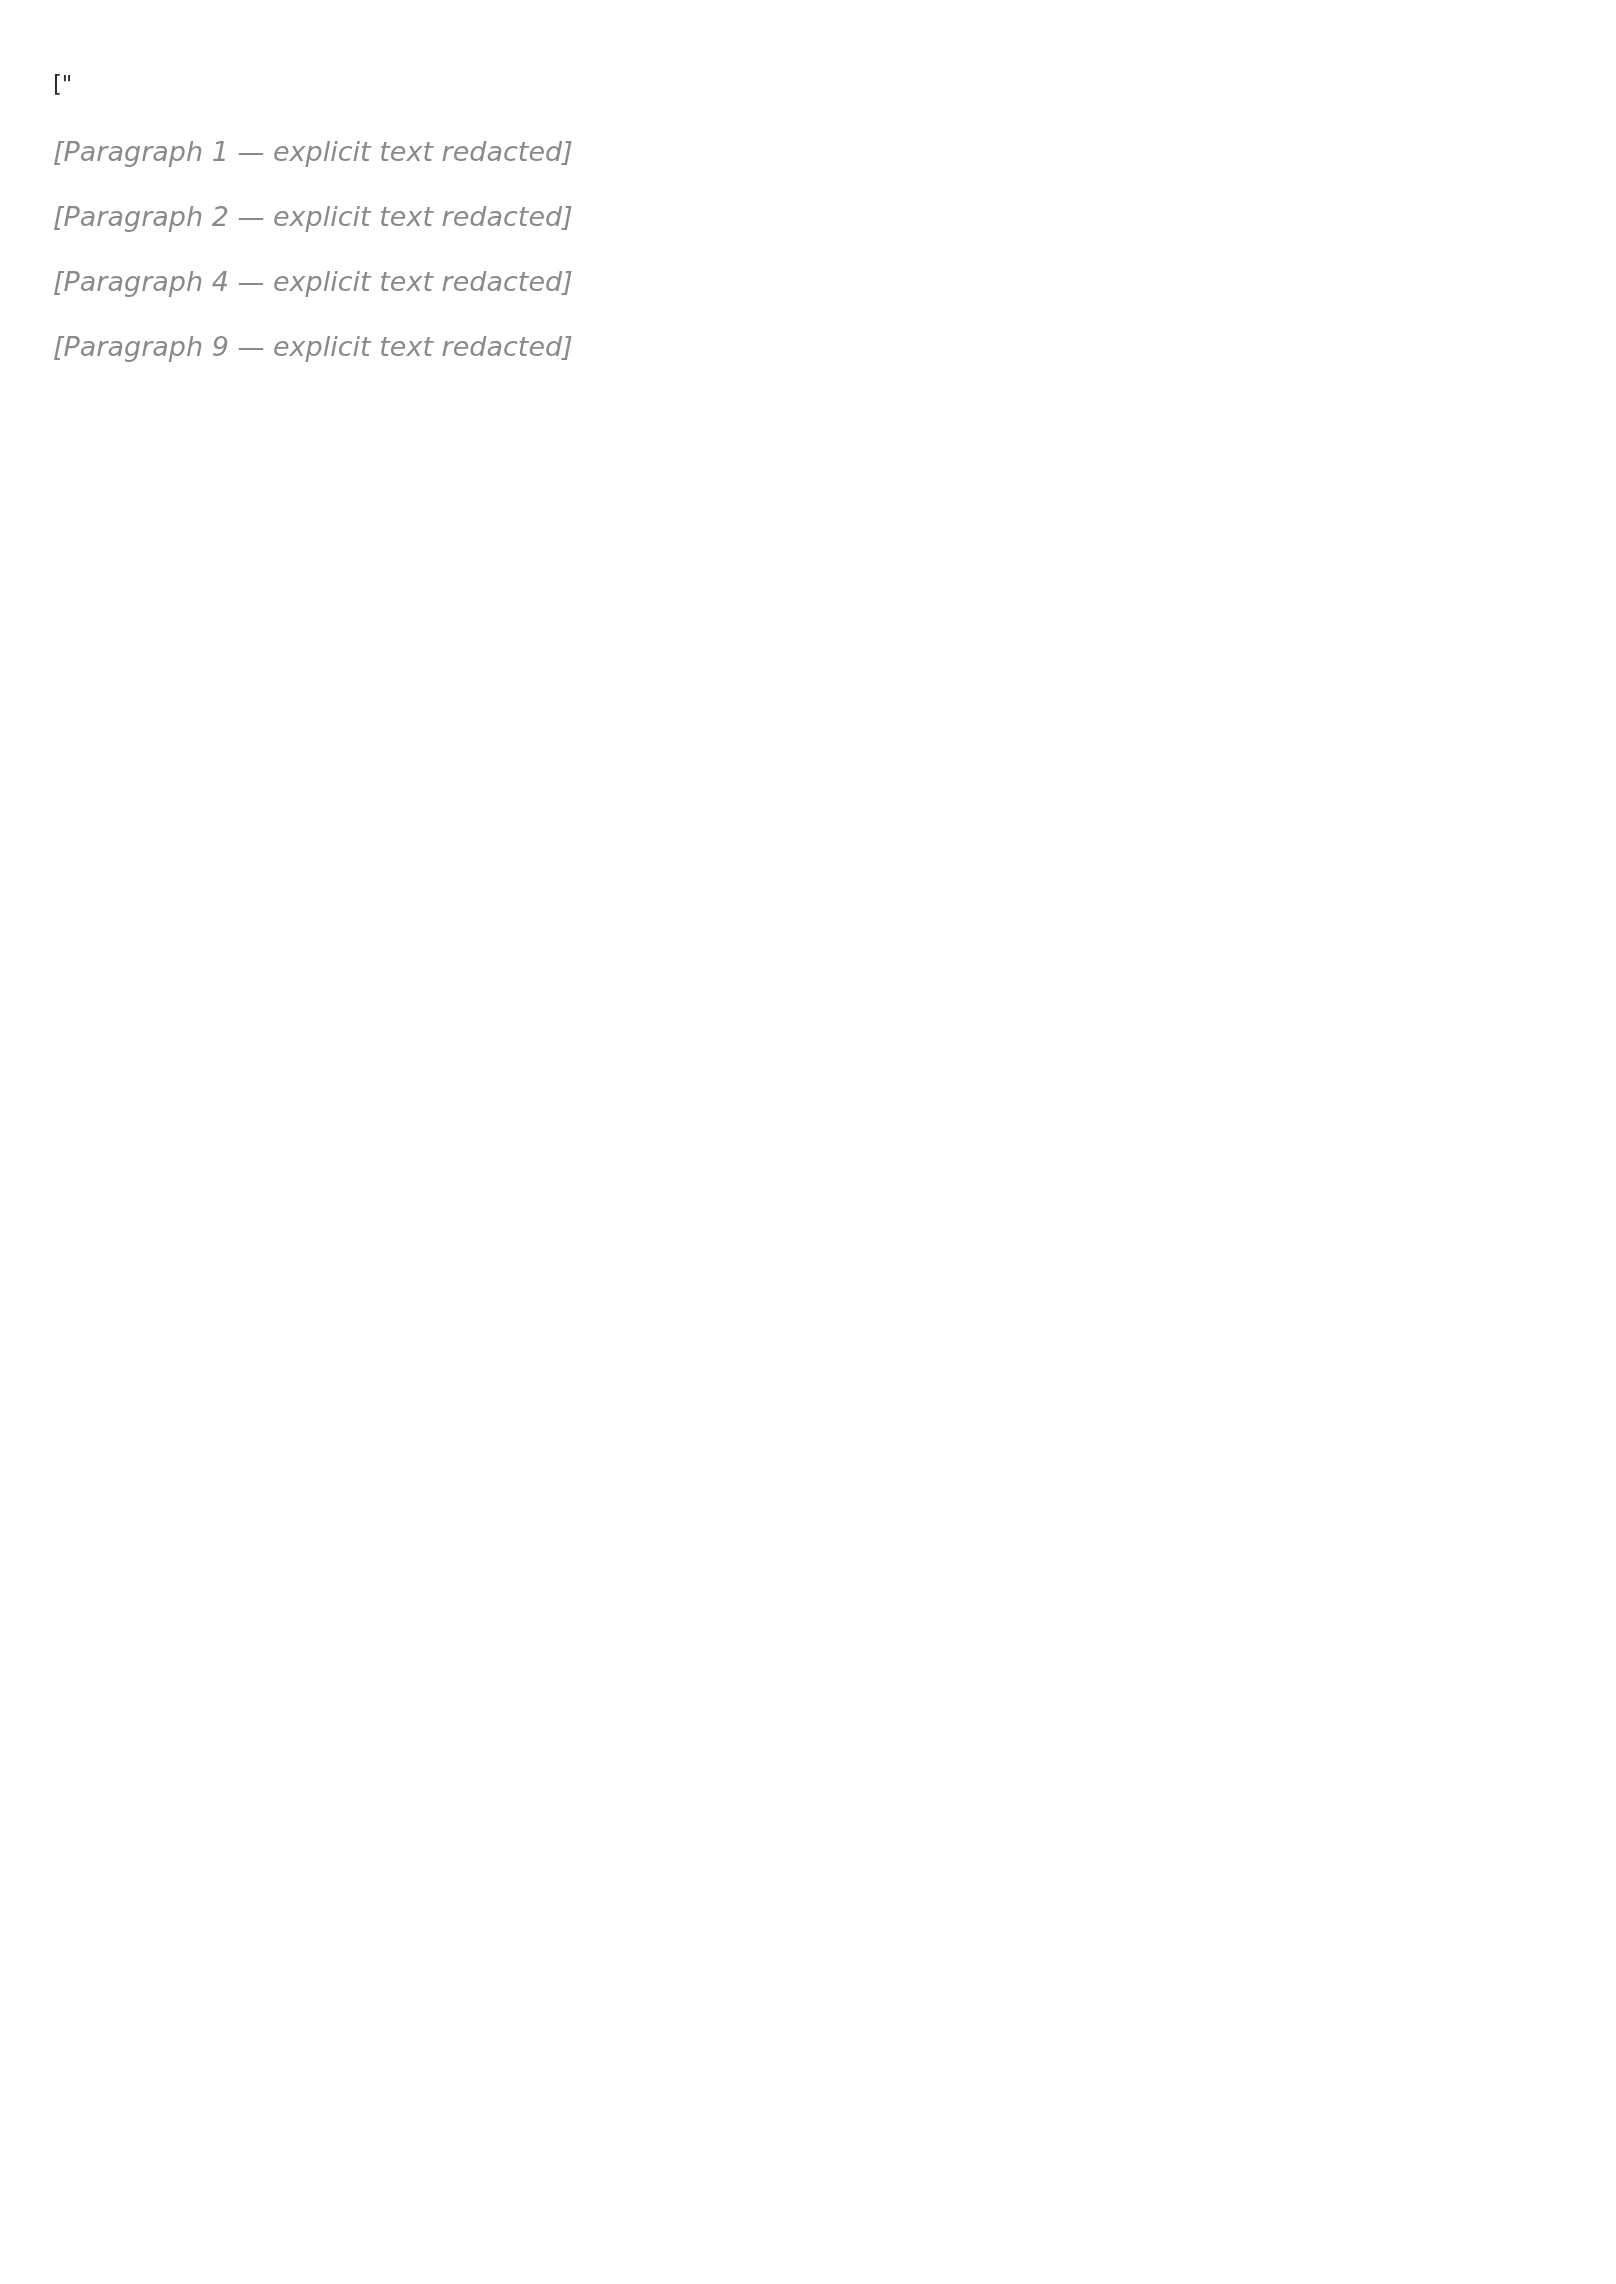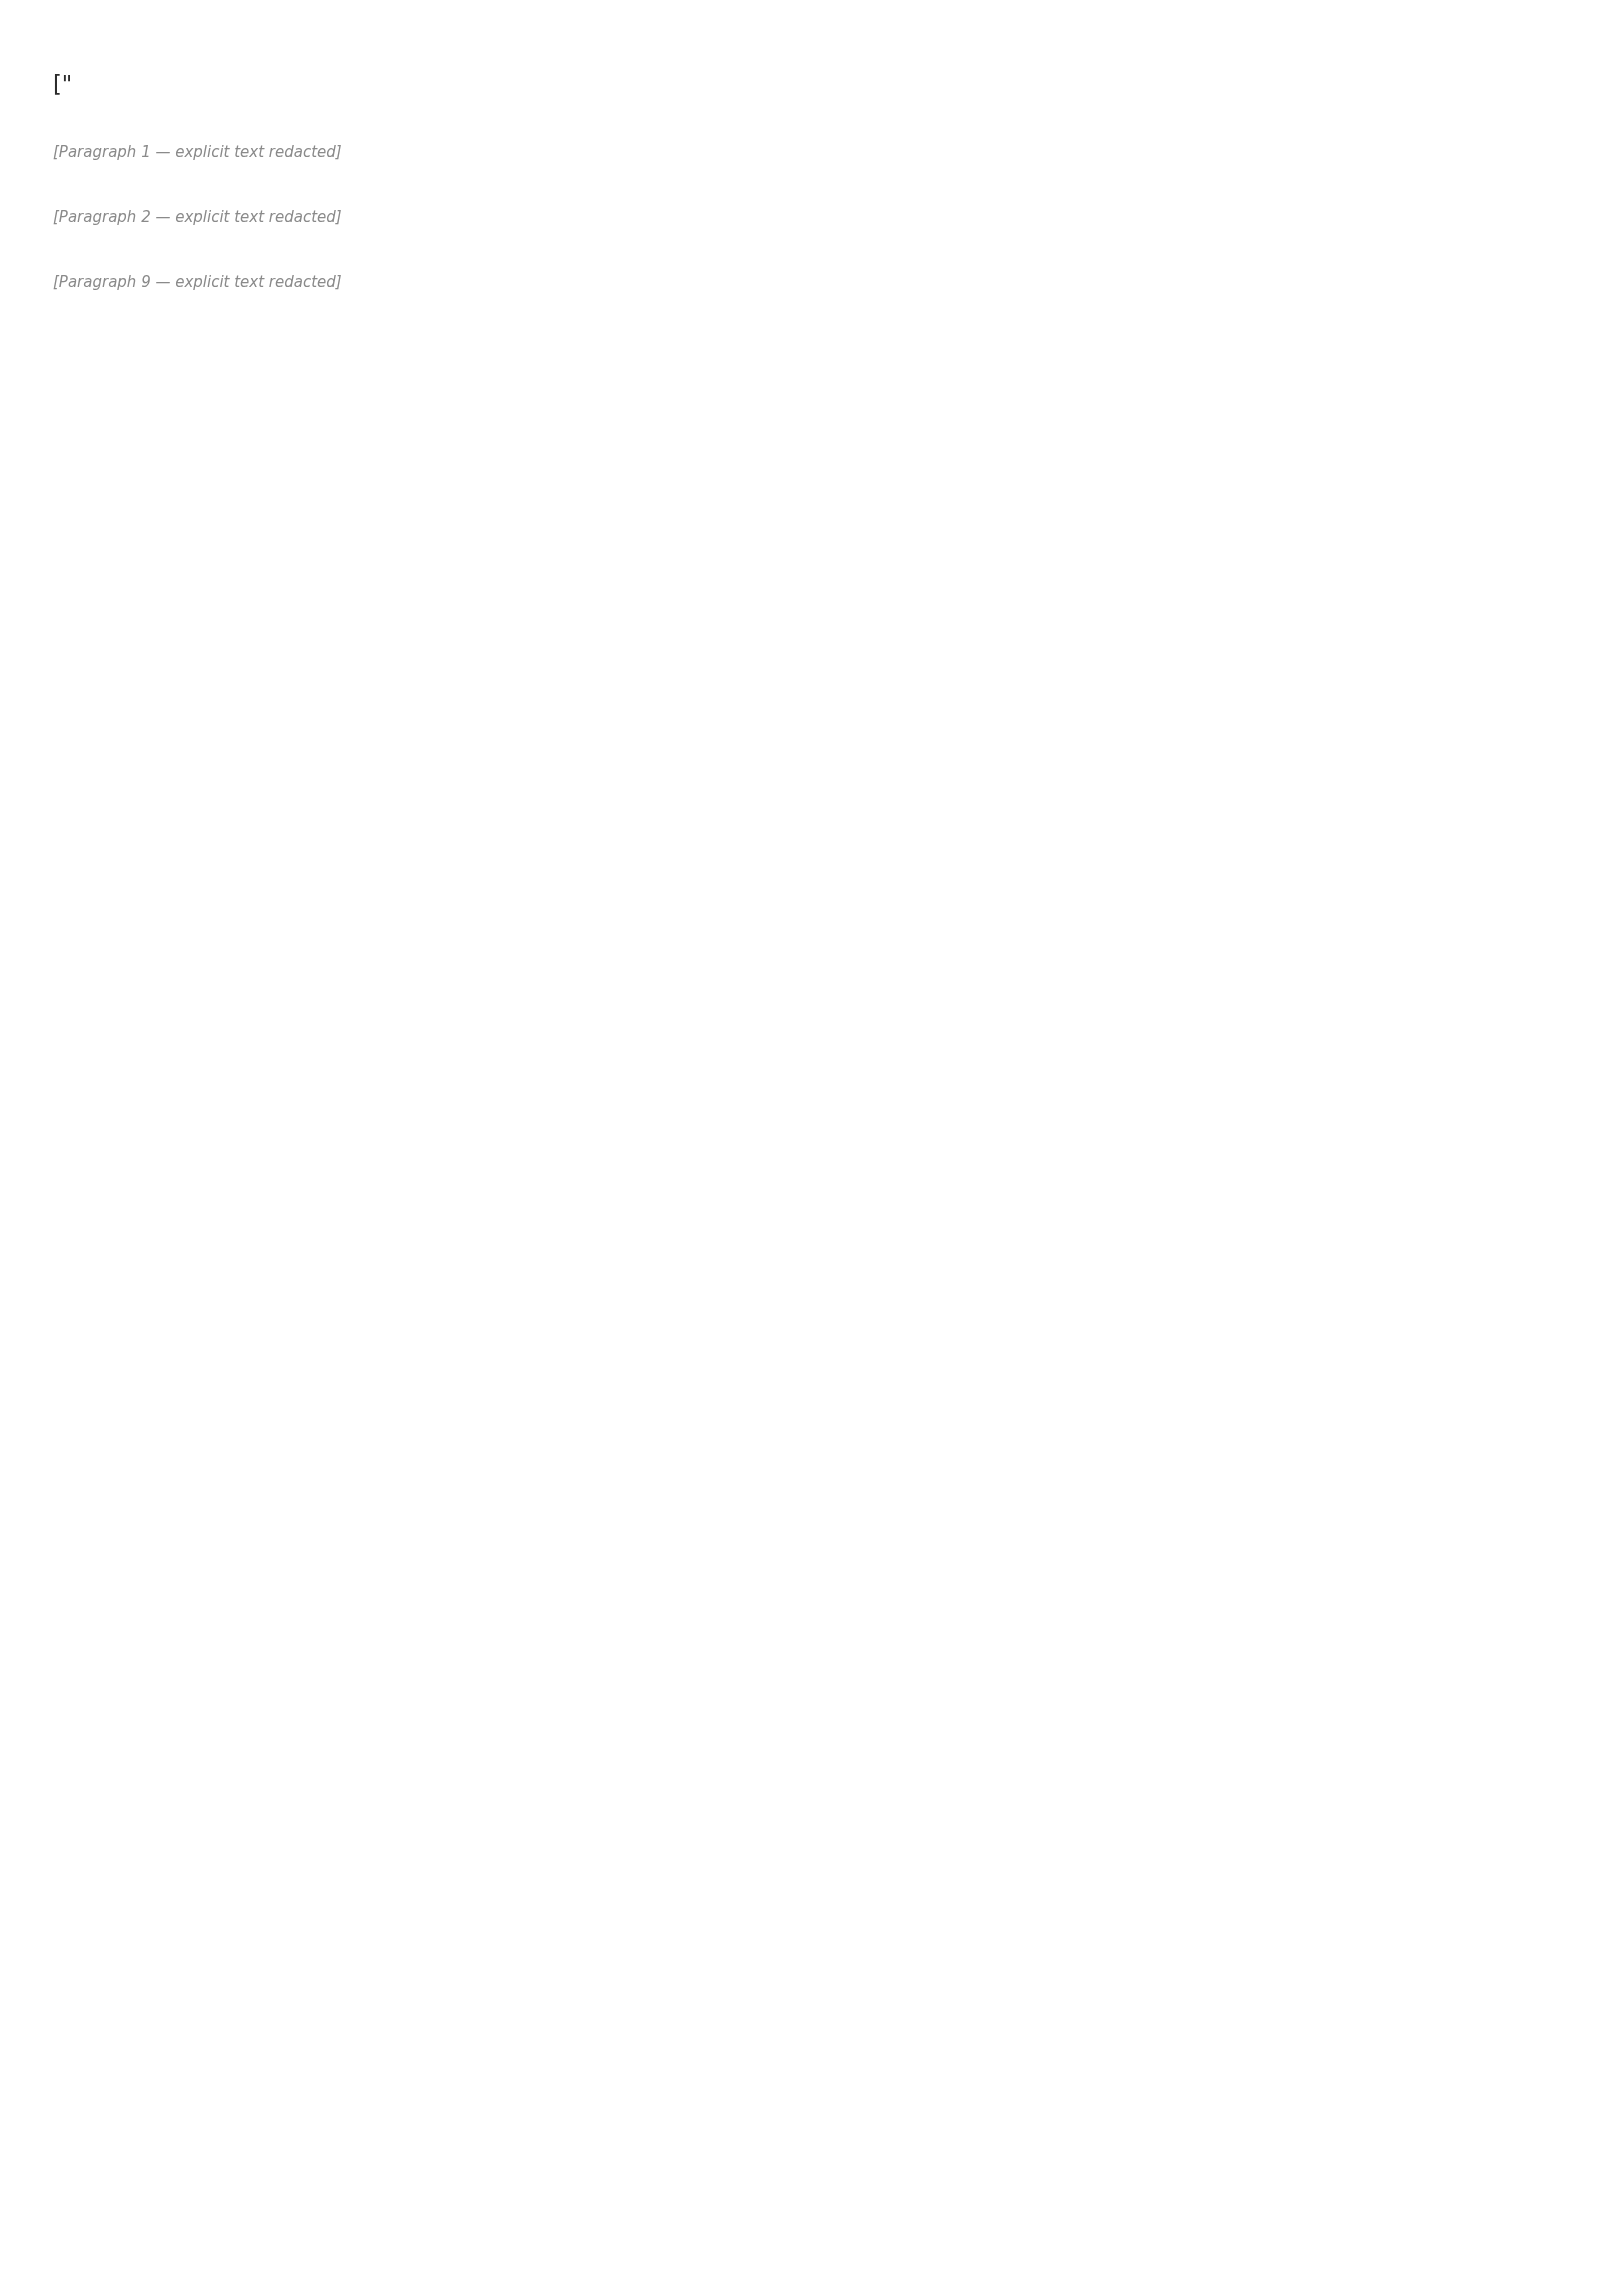--- a/index.html
+++ b/index.html
@@ -16,35 +16,36 @@
     font-family: "DejaVu Sans", "Liberation Sans", sans-serif;
     color: #2b2b2b;
   }
   .opening-token {
     font-size: 22.7px;
     line-height: 31px;
     margin: 0 0 36px 0;
     color: #2b2b2b;
   }
   .paragraph {
-    font-size: 15px;
+    font-size: 27px;
     line-height: 32px;
     text-align: justify;
     margin: 0 0 33px 0;
     color: #2b2b2b;
   }
   .paragraph.redacted {
     color: #8a8a8a;
     font-style: italic;
     text-align: left;
   }
 </style>
 </head>
 <body>
 
 <div class="page">
   <p class="opening-token">["</p>
 
   <p class="paragraph redacted">[Paragraph 1 — explicit text redacted]</p>
   <p class="paragraph redacted">[Paragraph 2 — explicit text redacted]</p>
+  <p class="paragraph redacted">[Paragraph 4 — explicit text redacted]</p>
   <p class="paragraph redacted">[Paragraph 9 — explicit text redacted]</p>
 </div>
 
 
 </body></html>

